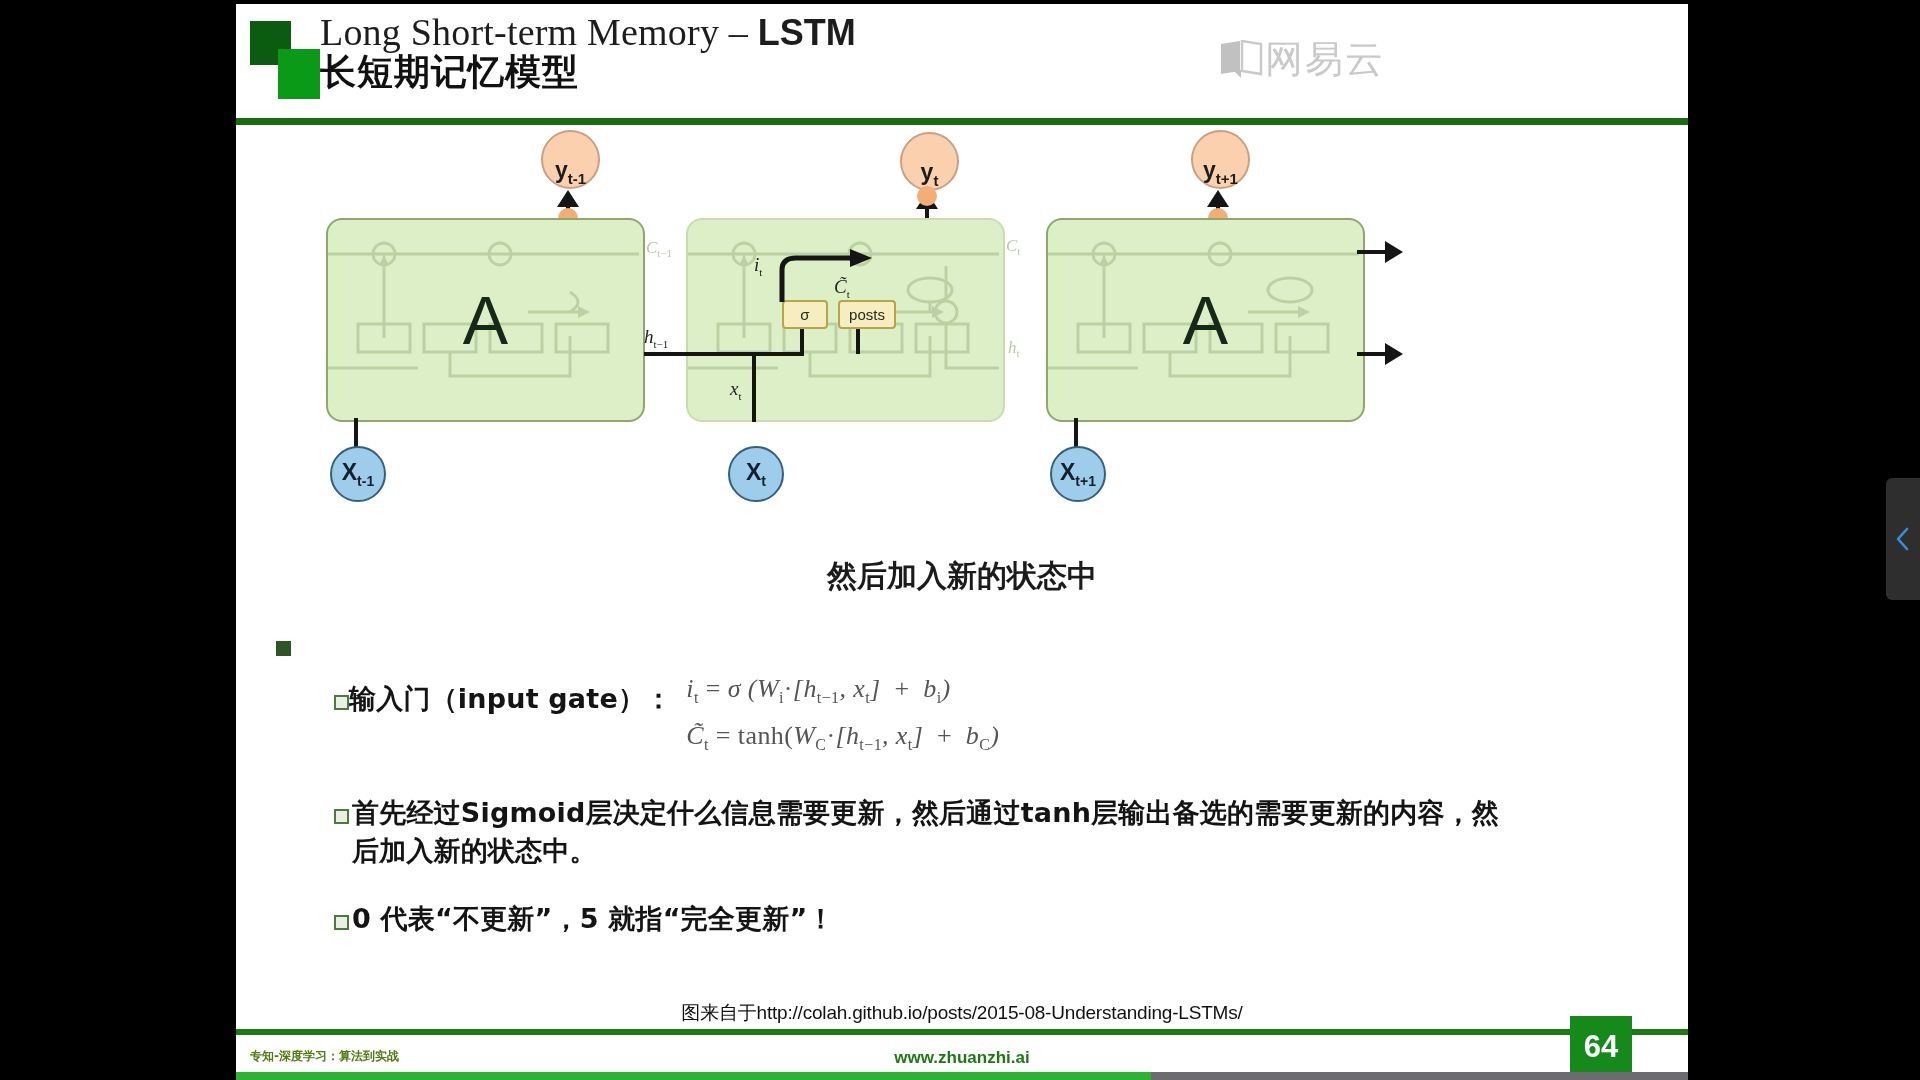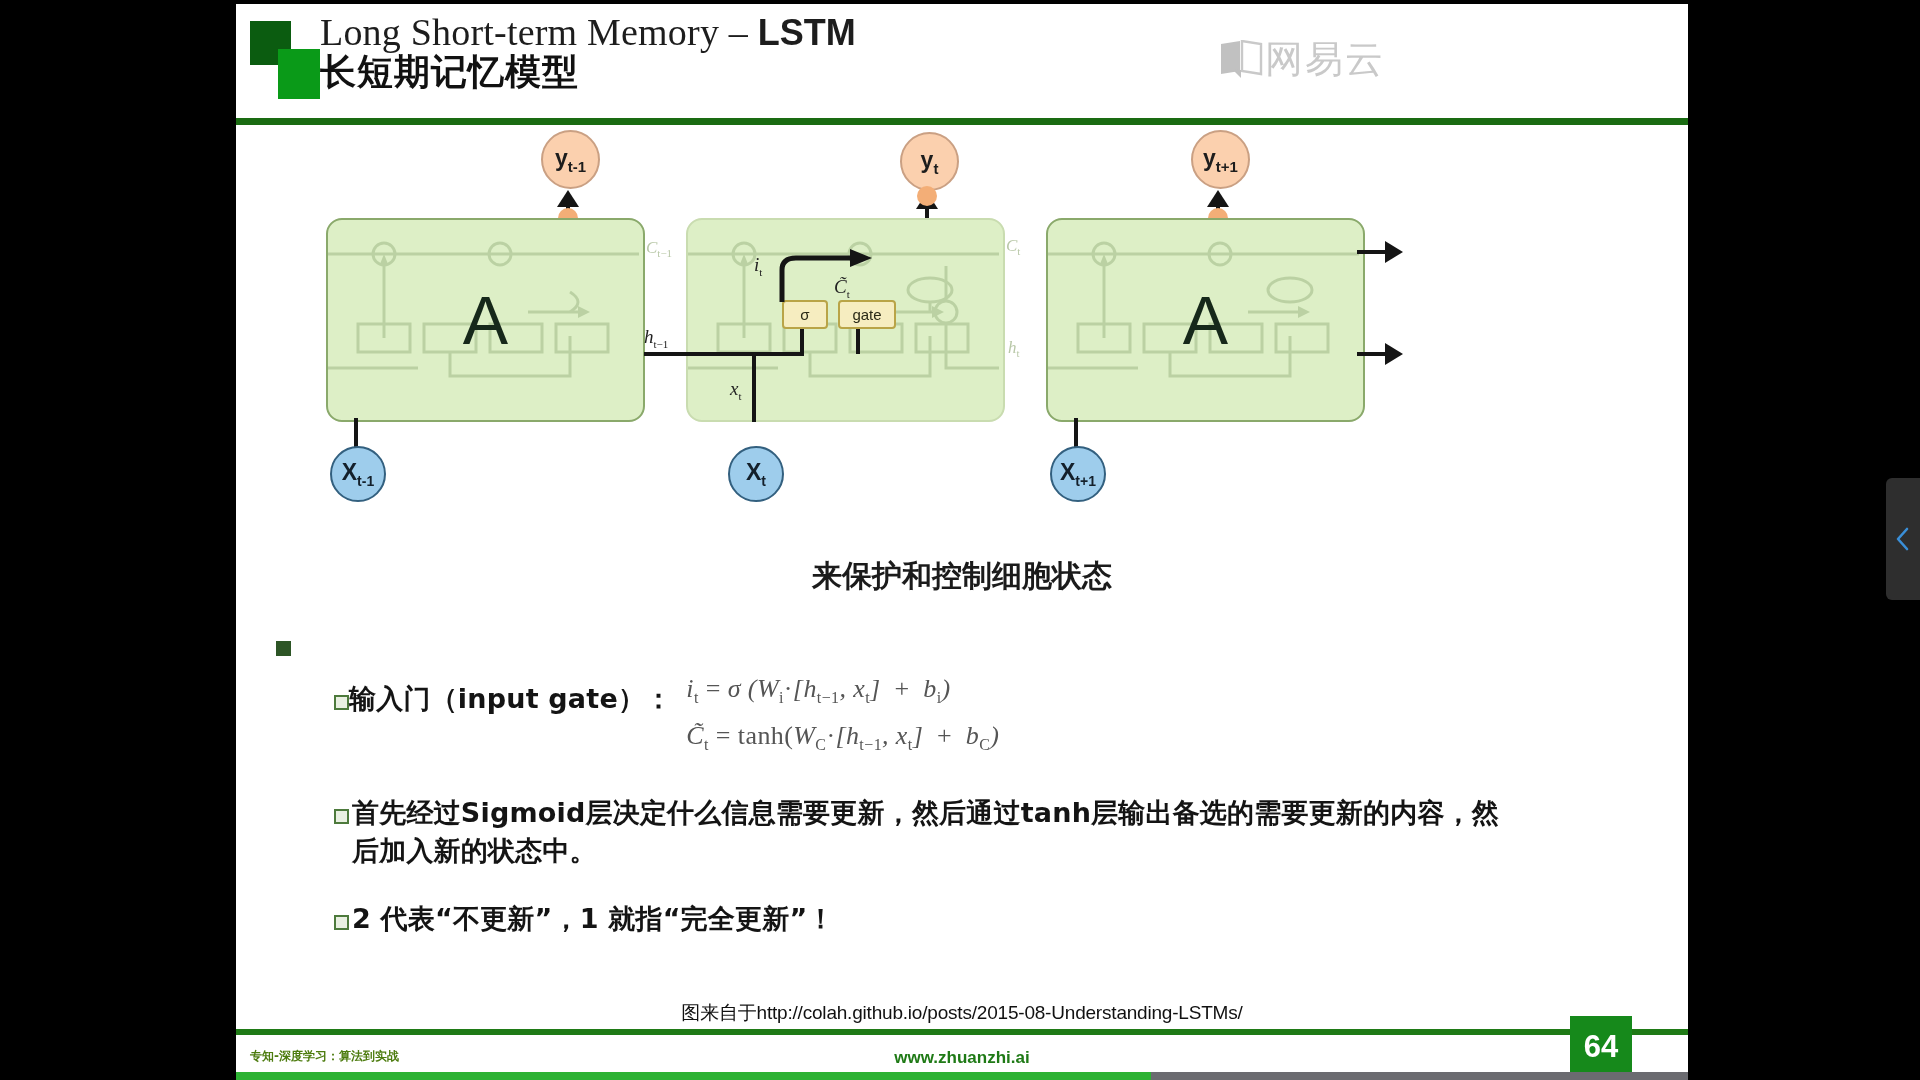--- a/index.html
+++ b/index.html
@@ -46,21 +46,21 @@
   .cell .letterA{
     position:absolute;left:0;top:0;width:100%;height:100%;
     display:flex;align-items:center;justify-content:center;
     font-family:"Liberation Sans",sans-serif;font-size:68px;font-weight:400;color:#16281a;
   }
   .cell-inner{position:absolute;left:0;top:0;width:100%;height:100%;opacity:.30;}
 
   .ycirc{
     position:absolute;width:55px;height:55px;border-radius:50%;
     background:#fbd0ae;border:2px solid #caa083;
-    display:flex;align-items:center;justify-content:center;
+    display:flex;align-items:flex-end;justify-content:center;
     font-family:"Liberation Sans",sans-serif;font-weight:700;font-size:23px;color:#1d1d1d;
   }
   .ycirc sub{font-size:15px;font-weight:700;}
   .xcirc{
     position:absolute;width:52px;height:52px;border-radius:50%;
     background:#9ecdec;border:2px solid #33607f;
     display:flex;align-items:center;justify-content:center;
     font-family:"Liberation Sans",sans-serif;font-weight:700;font-size:23px;color:#14202b;
   }
   .xcirc sub{font-size:14px;font-weight:700;}
@@ -249,21 +249,21 @@
       <div class="lbl" style="left:408px;top:196px;font-size:19px;">h<sub>t−1</sub></div>
       <div class="hline" style="left:450px;top:222px;width:118px;"></div>
       <div class="vline" style="left:516px;top:222px;height:50px;"></div>
       <div class="vline" style="left:564px;top:172px;height:52px;"></div>
       <div class="vline" style="left:620px;top:172px;height:52px;"></div>
 
       <div class="gbox" style="left:546px;top:170px;width:42px;">
         <span>σ</span>
       </div>
       <div class="gbox" style="left:602px;top:170px;width:54px;">
-        <span>gate</span>
+        <span>posts</span>
       </div>
 
       <svg style="position:absolute;left:538px;top:118px;" width="120" height="60" viewBox="0 0 120 60">
         <path d="M8 54 L8 22 Q8 10 22 10 L78 10" fill="none" stroke="#151515" stroke-width="5"></path>
         <polygon points="76,1 76,19 98,10" fill="#151515"></polygon>
       </svg>
       <div class="lbl" style="left:518px;top:124px;font-size:19px;">i<sub>t</sub></div>
       <div class="lbl" style="left:598px;top:146px;font-size:19px;">C̃<sub>t</sub></div>
 
       <div class="vline" style="left:516px;top:240px;height:52px;"></div>
@@ -309,21 +309,21 @@
       <div class="rarrow" style="left:1149px;top:111px;"></div>
       <div class="hline" style="left:1121px;top:222px;width:28px;"></div>
       <div class="rarrow" style="left:1149px;top:213px;"></div>
 
       <div class="vline" style="left:838px;top:288px;height:30px;"></div>
       <div class="xcirc" style="left:814px;top:316px;">
         <span>X<sub>t+1</sub></span>
       </div>
     </div>
 
-    <div class="cap">来保护和控制细胞状态</div>
+    <div class="cap">然后加入新的状态中</div>
 
     <div id="body">
 
       <div class="b1">
         <span class="sq1"></span>
       </div>
 
       <div class="b2 gate-row">
         <span class="sq2"></span>
         <span class="txt">输入门（input gate）：</span>
@@ -337,21 +337,21 @@
         </span>
       </div>
 
       <div class="b2" style="margin-top:34px;width:1170px;">
         <span class="sq2"></span>
         <span class="txt">首先经过Sigmoid层决定什么信息需要更新，然后通过tanh层输出备选的需要更新的内容，然后加入新的状态中。</span>
       </div>
 
       <div class="b2" style="margin-top:30px;">
         <span class="sq2"></span>
-        <span class="txt">2 代表“不更新”，1 就指“完全更新”！</span>
+        <span class="txt">0 代表“不更新”，5 就指“完全更新”！</span>
       </div>
     </div>
 
     <div class="src">图来自于http://colah.github.io/posts/2015-08-Understanding-LSTMs/</div>
     <div class="foot-rule"></div>
     <div class="foot-left">专知-深度学习：算法到实战</div>
     <div class="foot-mid">www.zhuanzhi.ai</div>
     <div class="pagebadge">64</div>
   </div>
 

